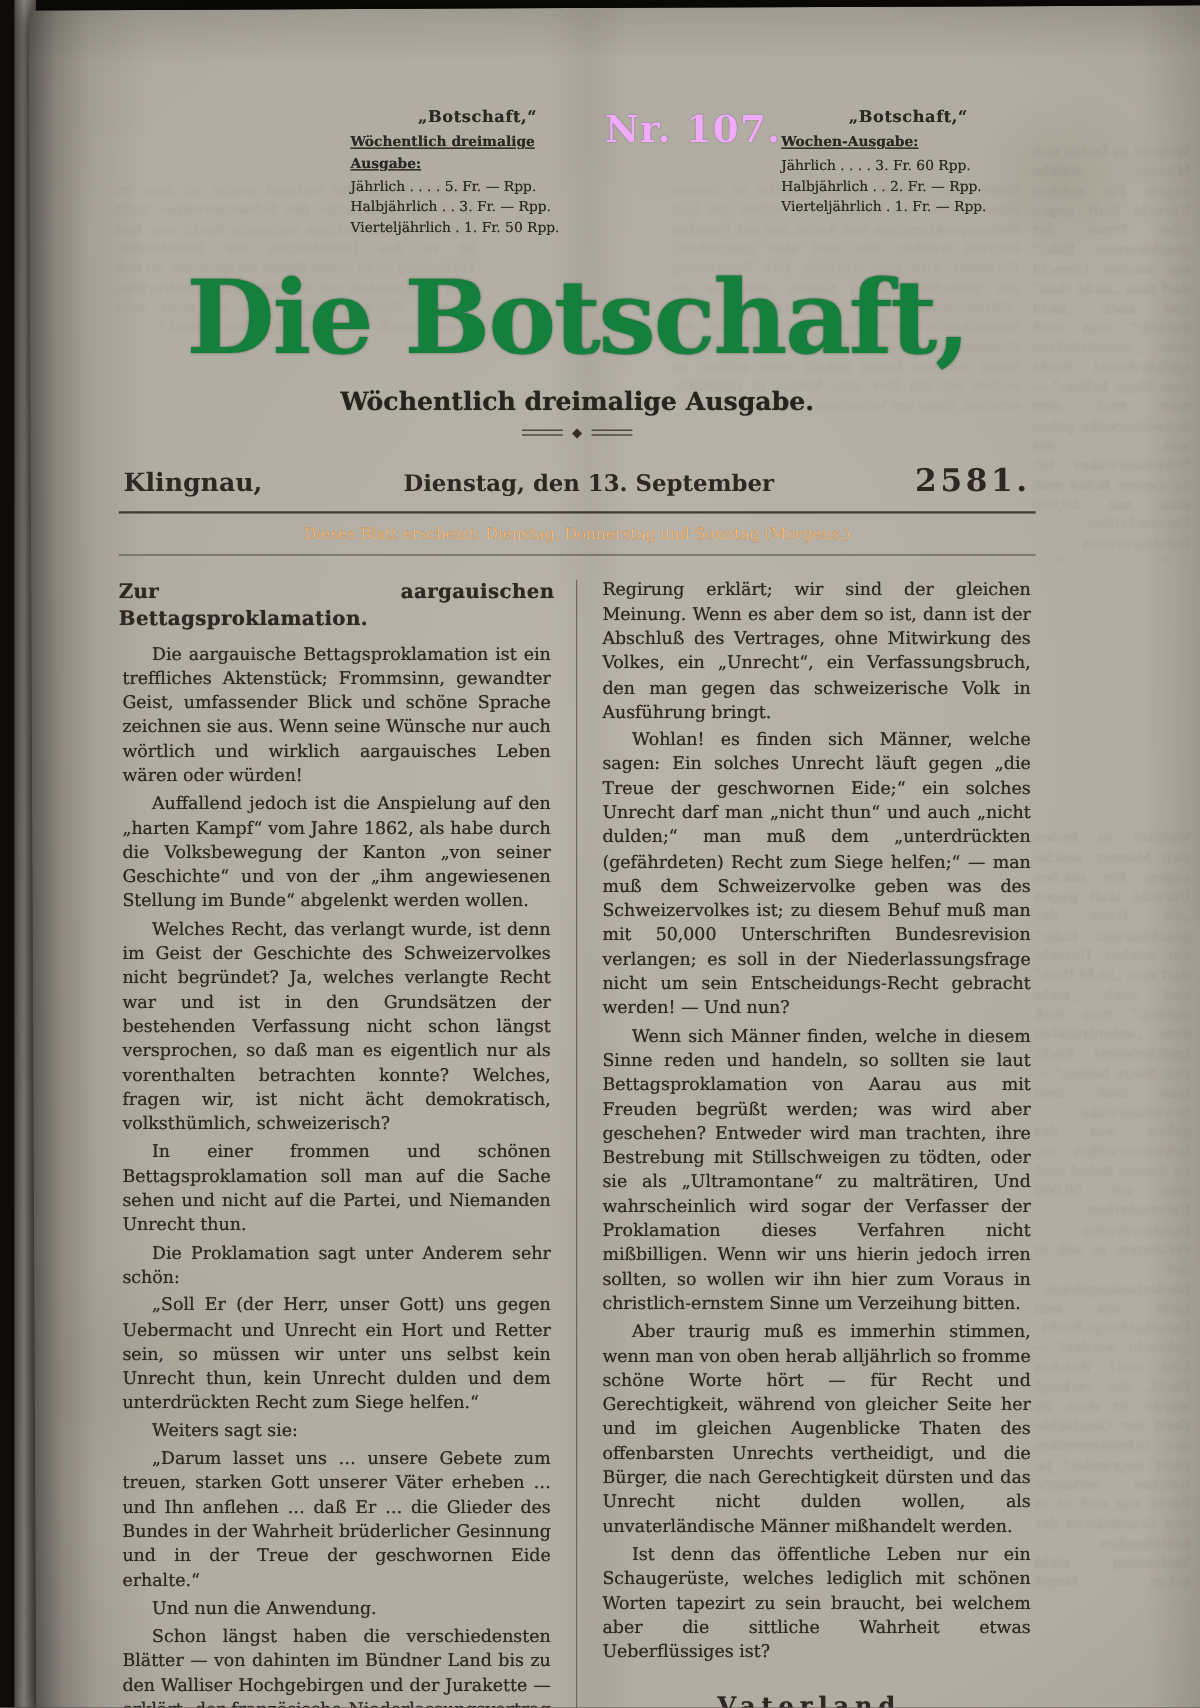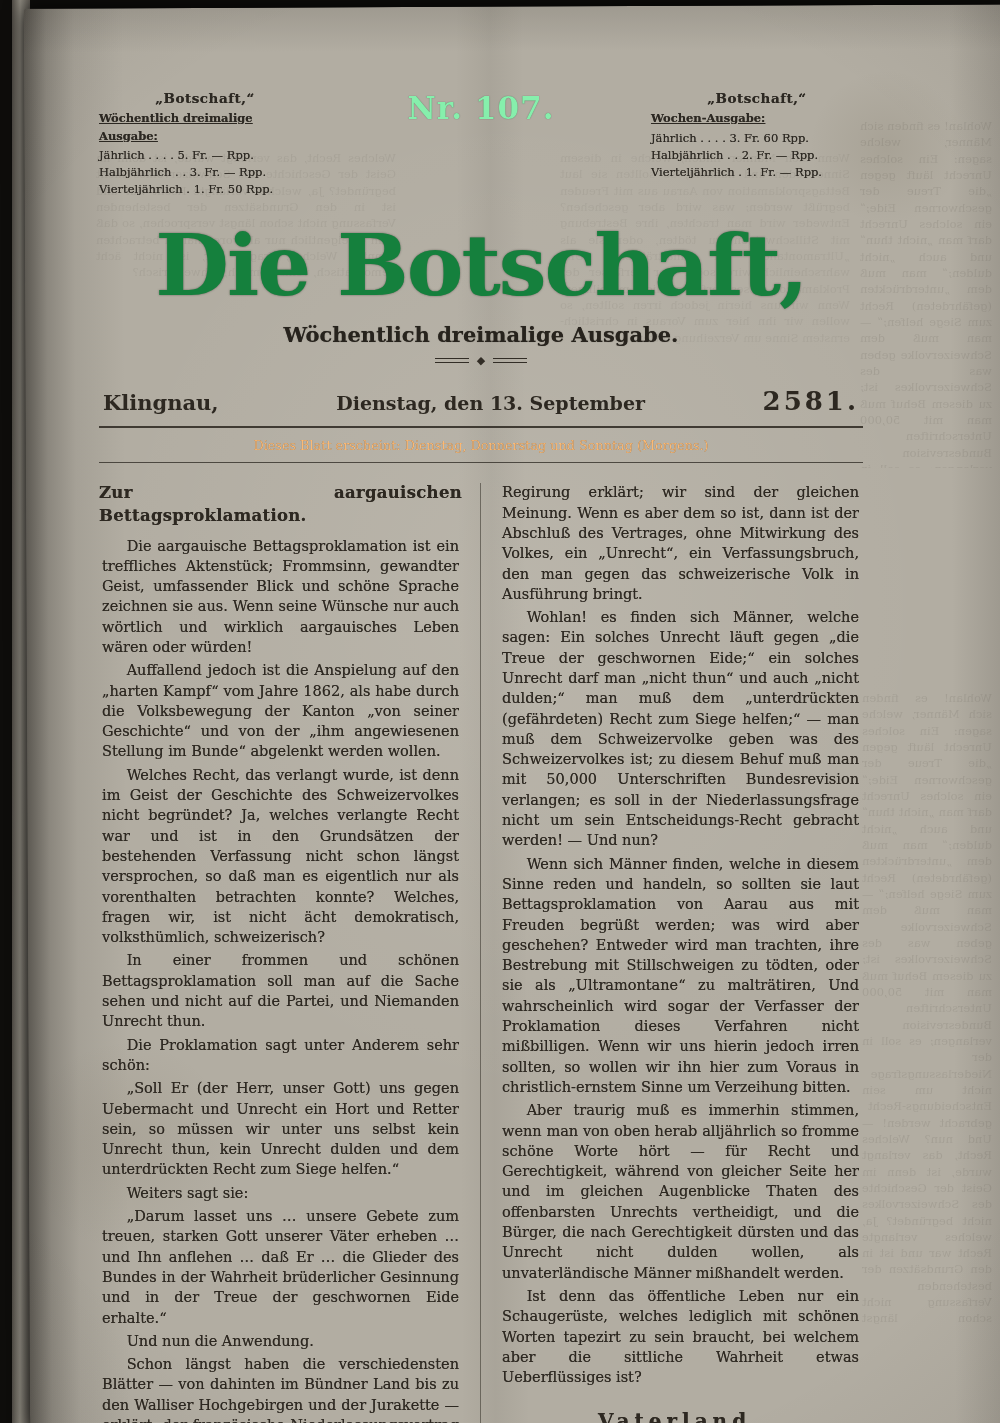--- a/index.html
+++ b/index.html
@@ -38,27 +38,27 @@
     opacity:0.11; filter:blur(0.7px); transform:scaleX(-1);
     overflow:hidden; text-align:justify; pointer-events:none;
   }
   .ghost-a { left:860px; top:118px; width:132px; height:350px; }
   .ghost-b { left:96px;  top:150px; width:300px; height:300px; opacity:0.08; }
   .ghost-c { left:560px; top:150px; width:290px; height:300px; opacity:0.07; }
   .ghost-d { left:862px; top:690px; width:130px; height:640px; }
 
   .content { position:absolute; left:99px; top:0; width:764px; z-index:3; color:#2d2821; }
 
-  .header-row { display:flex; justify-content:space-between; align-items:flex-start; padding-top:88px; }
+  .header-row { display:flex; justify-content:flex-end; align-items:flex-start; padding-top:88px;margin-left:28px; }
   .sub-box { width:212px; font-size:11.5px; line-height:1.5; color:#2c2822;
              text-shadow:0 0 0.5px rgba(44,40,34,0.7); }
   .box-title { text-align:center; font-weight:bold; font-size:13.5px; letter-spacing:0.5px; }
   .box-sub { font-weight:bold; margin:2px 0 2px;text-decoration:underline; }
   .rate-line { white-space:nowrap; }
-  .issue { font-size:31px; font-weight:bold; letter-spacing:1px; color:#86efac; margin-top:2px;
+  .issue { font-size:31px; font-weight:bold; letter-spacing:1px; color:#f0abfc; margin-top:2px;
            text-shadow:0 0 1px rgba(35,32,27,0.6); }
 
   .masthead { text-align:center; font-size:85px; line-height:1.0; font-weight:bold; color:#15803d;
               margin-top:24px; letter-spacing:-2px; text-shadow:0 0 2px rgba(33,29,24,0.55); }
   .masthead-sub { text-align:center; font-size:21px; font-weight:bold; color:#27231d; margin-top:14px;
                   text-shadow:0 0 0.7px rgba(39,35,29,0.7); }
 
   .ornament { display:flex; align-items:center; justify-content:center; gap:8px; margin-top:8px; color:#322d26; }
   .ornament .orn-line { width:34px; height:3px; border-top:1px solid #322d26; border-bottom:1px solid #322d26; }
   .ornament .orn-glyph { font-family:"DejaVu Sans", sans-serif; font-size:11px; line-height:1; }

